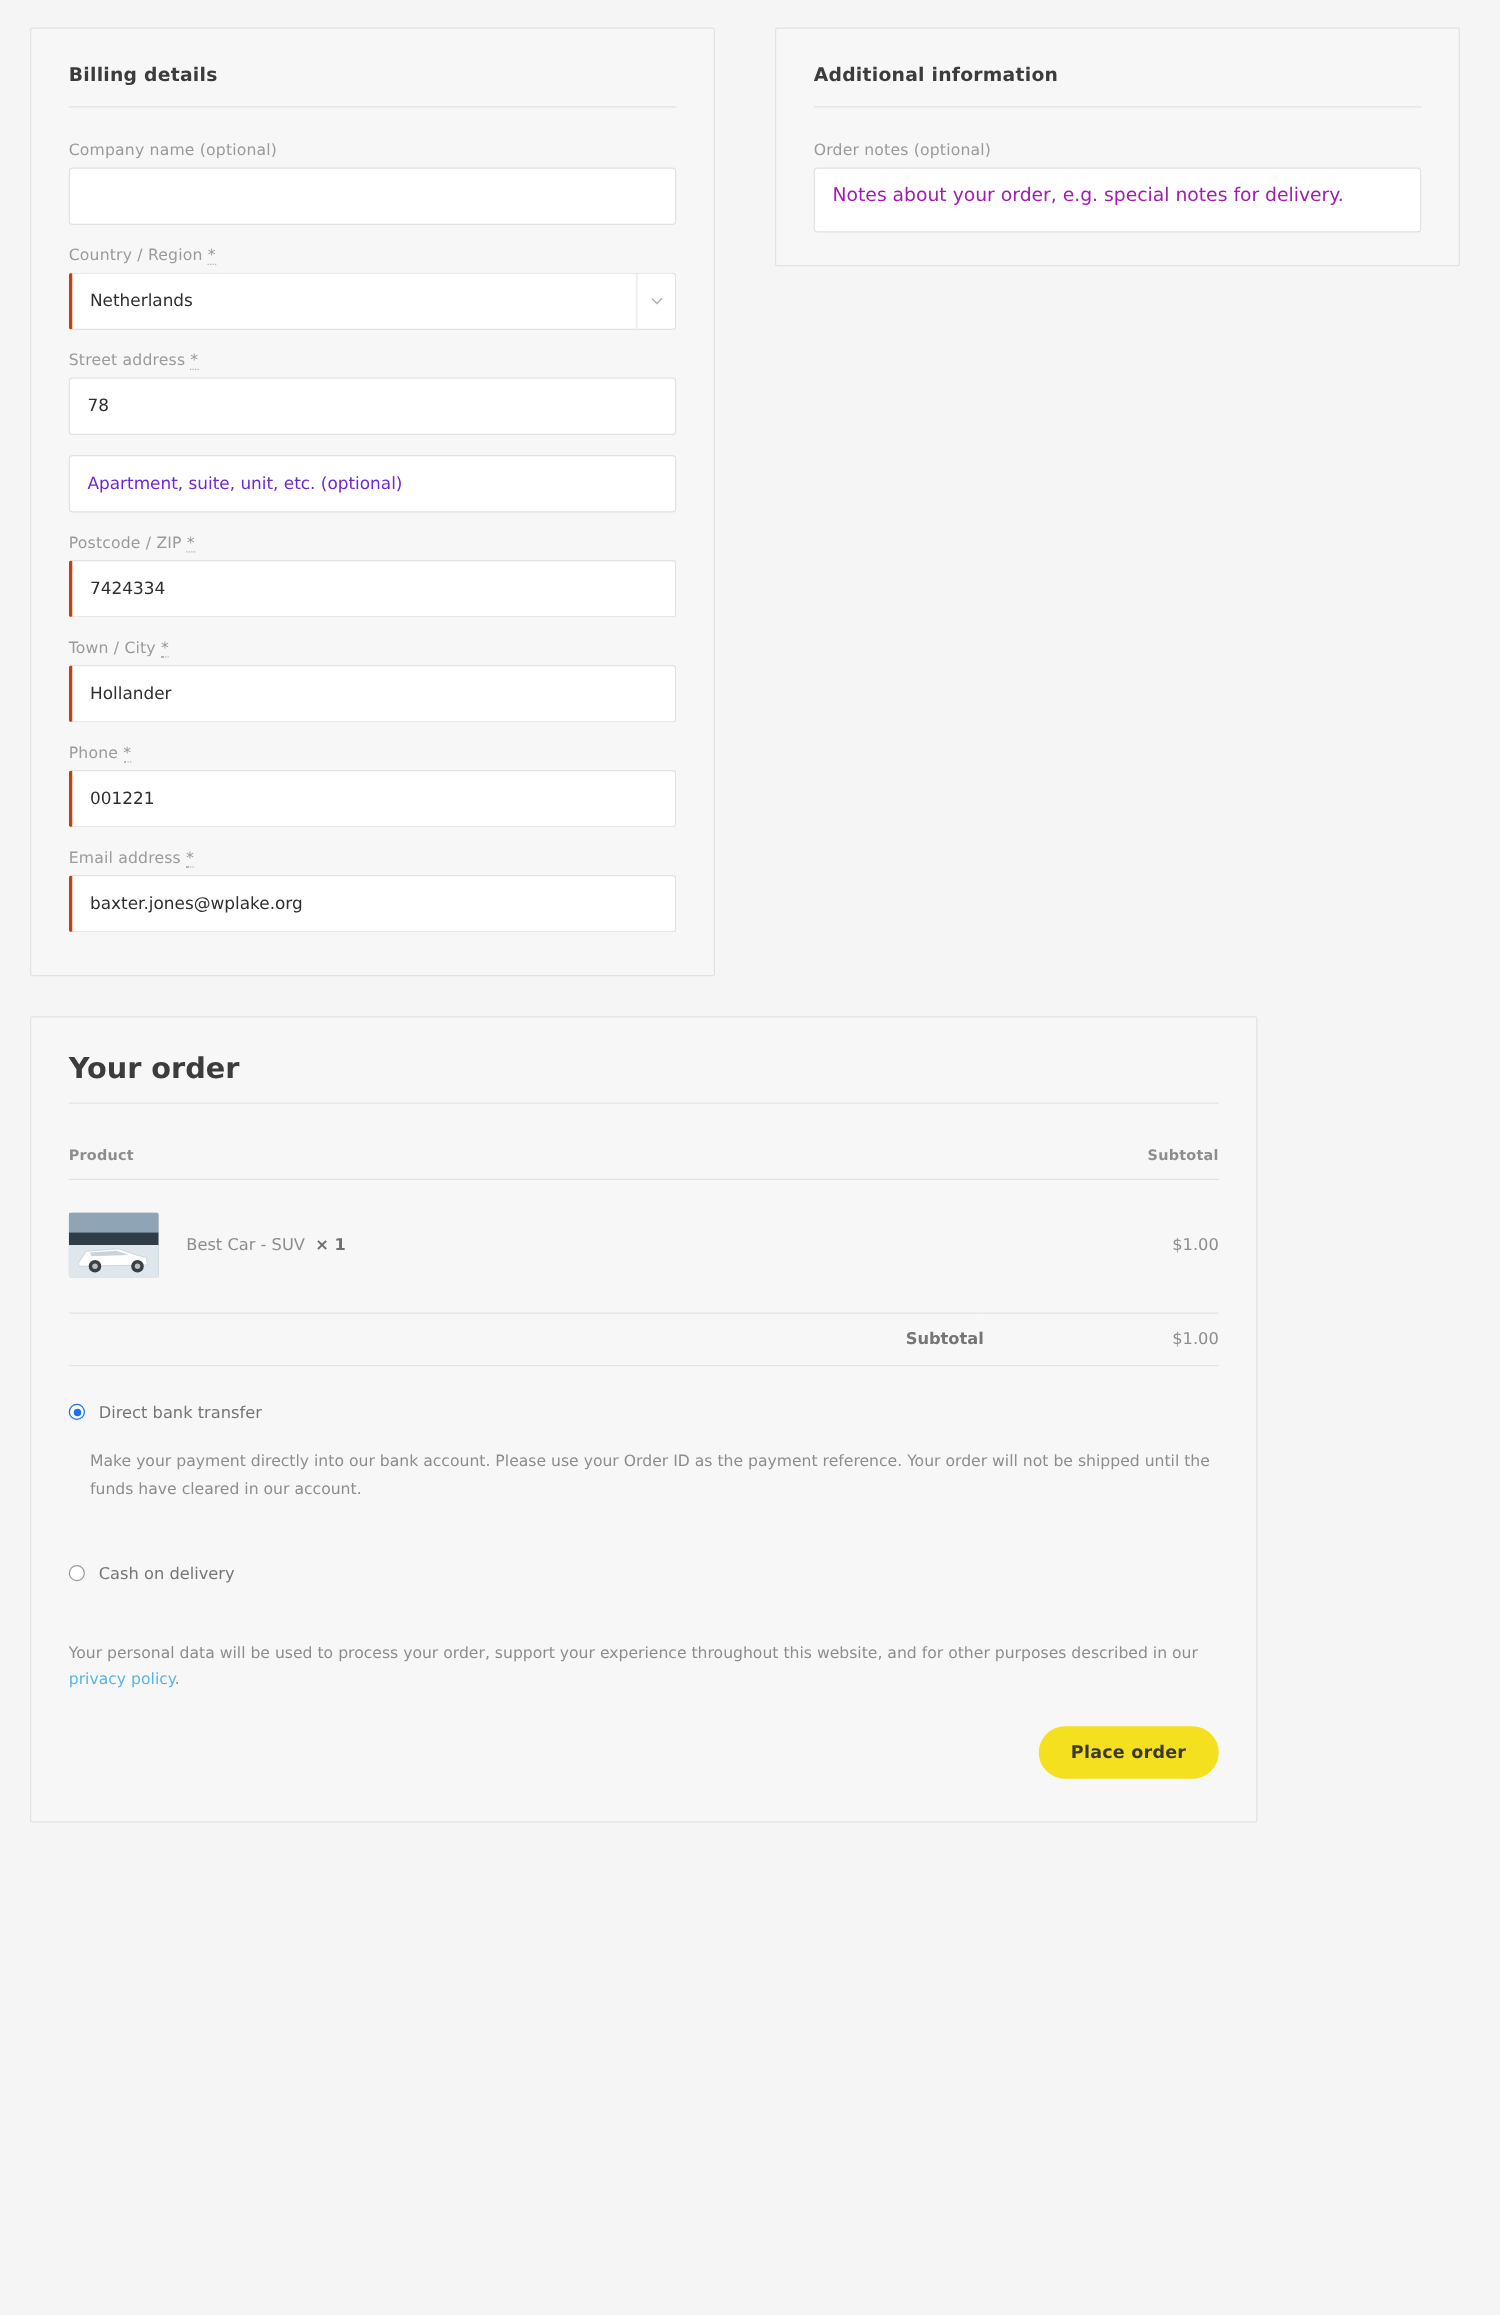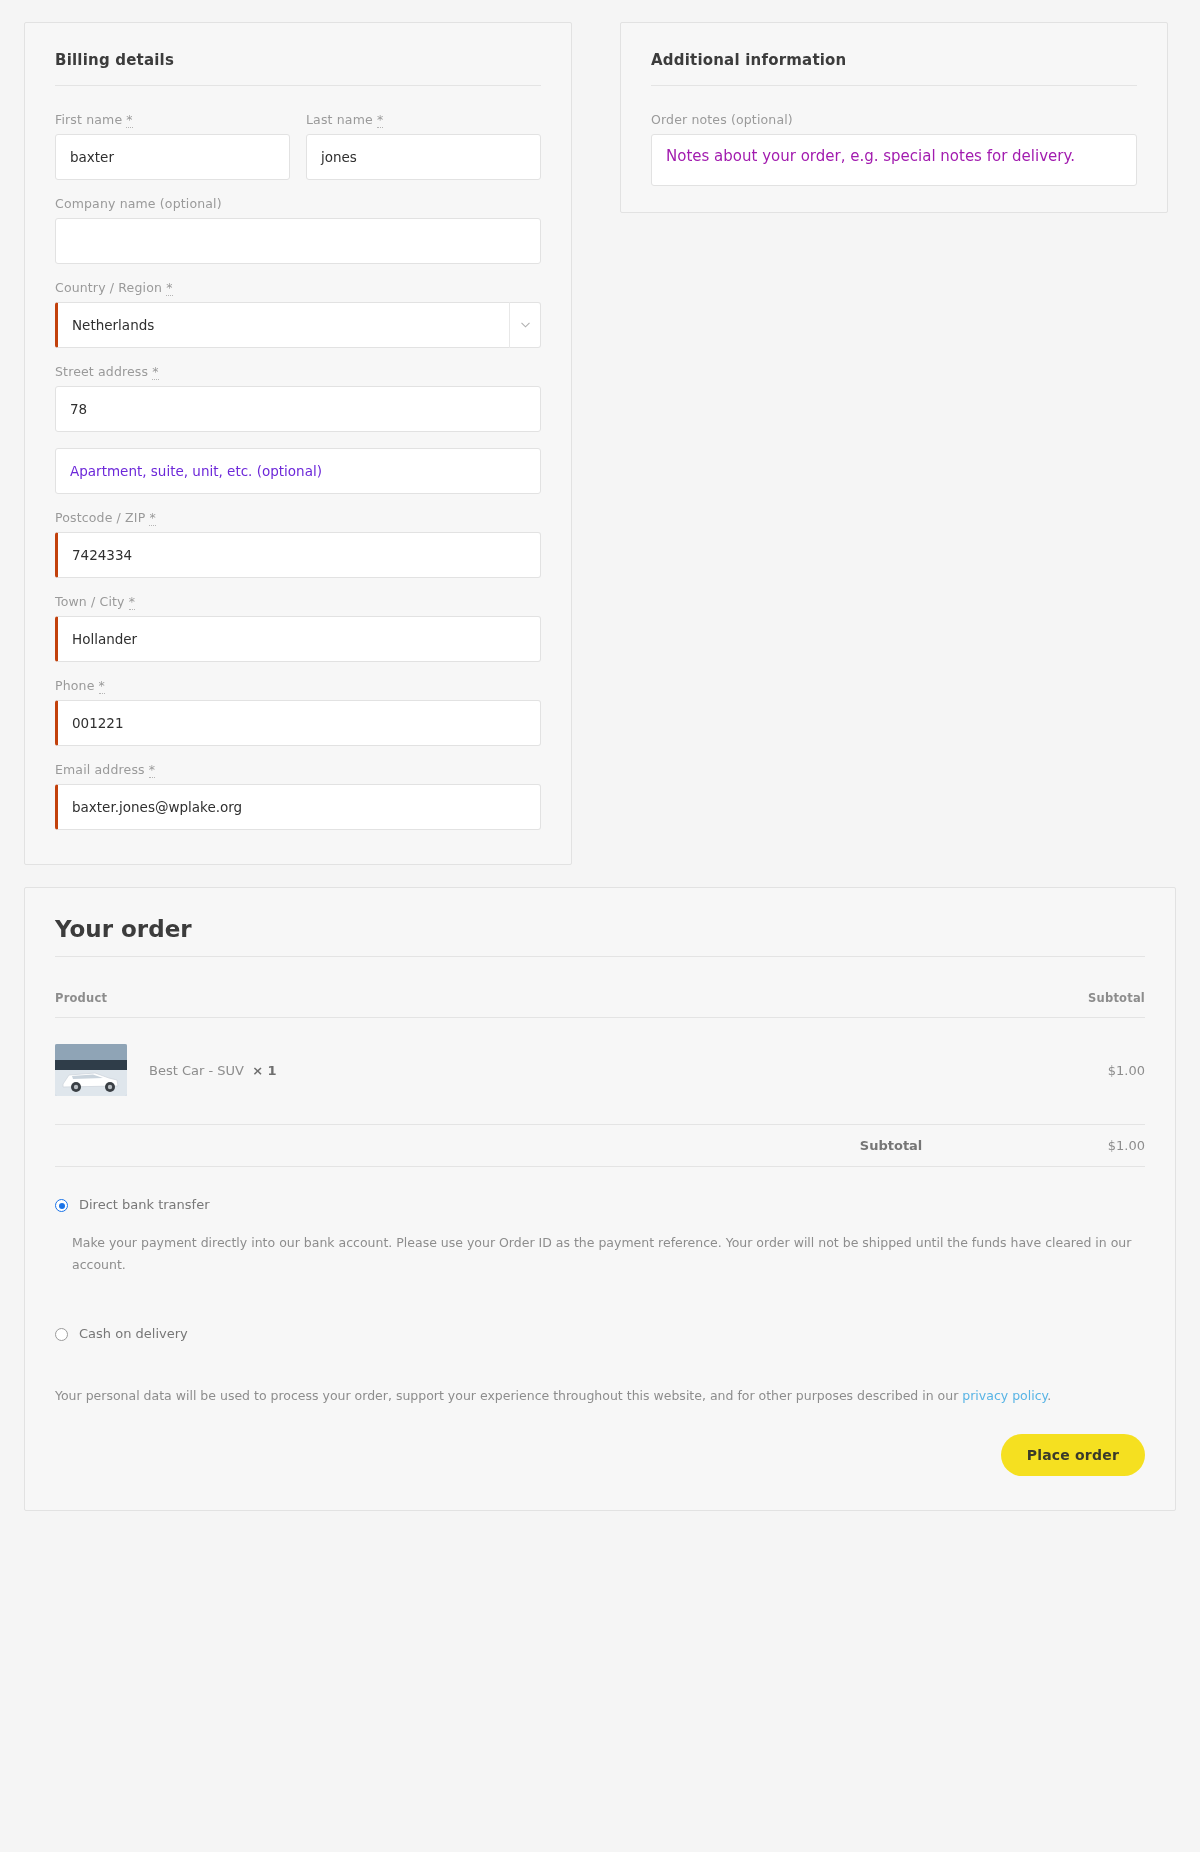--- a/index.html
+++ b/index.html
@@ -125,22 +125,22 @@
     color: #a21caf;
     font-family: "DejaVu Sans", sans-serif;
     resize: none;
     outline: none;
     line-height: 1.4;
     overflow: hidden;
   }
 
   
   .order-panel {
-    margin-top: 22px;
-    width: 1152px;
+    margin-top: 32px;
+    width: 982px;
     padding: 28px 30px 34px 30px;
   }
 
   .order-title {
     font-size: 23px;
     font-weight: bold;
     color: #3c3c3c;
     margin: 0 0 14px 0;
   }
 
@@ -220,21 +220,21 @@
     border-bottom: 1px solid #e4e4e4;
     padding: 0;
     height: 0;
   }
 
   
   .payments { margin-top: 30px; }
 
   .pay-option {
     display: flex;
-    align-items: flex-end;
+    align-items: flex-start;
     gap: 11px;
     margin-bottom: 0;
   }
   .radio {
     width: 13px;
     height: 13px;
     border-radius: 50%;
     border: 1px solid #9b9b9b;
     background: #fff;
     flex: 0 0 auto;
@@ -299,30 +299,20 @@
 <body>
 
 <div class="page">
 
   <div class="top-row">
 
     <section class="panel billing-panel">
       <h2 class="panel-title">Billing details</h2>
       <hr class="title-rule">
 
-      <div class="name-row">
-        <div class="field">
-          <label class="field-label"><span>First name</span> <span class="req">*</span></label>
-          <div class="input">baxter</div>
-        </div>
-        <div class="field">
-          <label class="field-label"><span>Last name</span> <span class="req">*</span></label>
-          <div class="input">jones</div>
-        </div>
-      </div>
 
       <div class="field">
         <label class="field-label">Company name (optional)</label>
         <div class="input"></div>
       </div>
 
       <div class="field">
         <label class="field-label"><span>Country / Region</span> <span class="req">*</span></label>
         <div class="select-wrap">
           <div class="input filled-valid">Netherlands</div>

